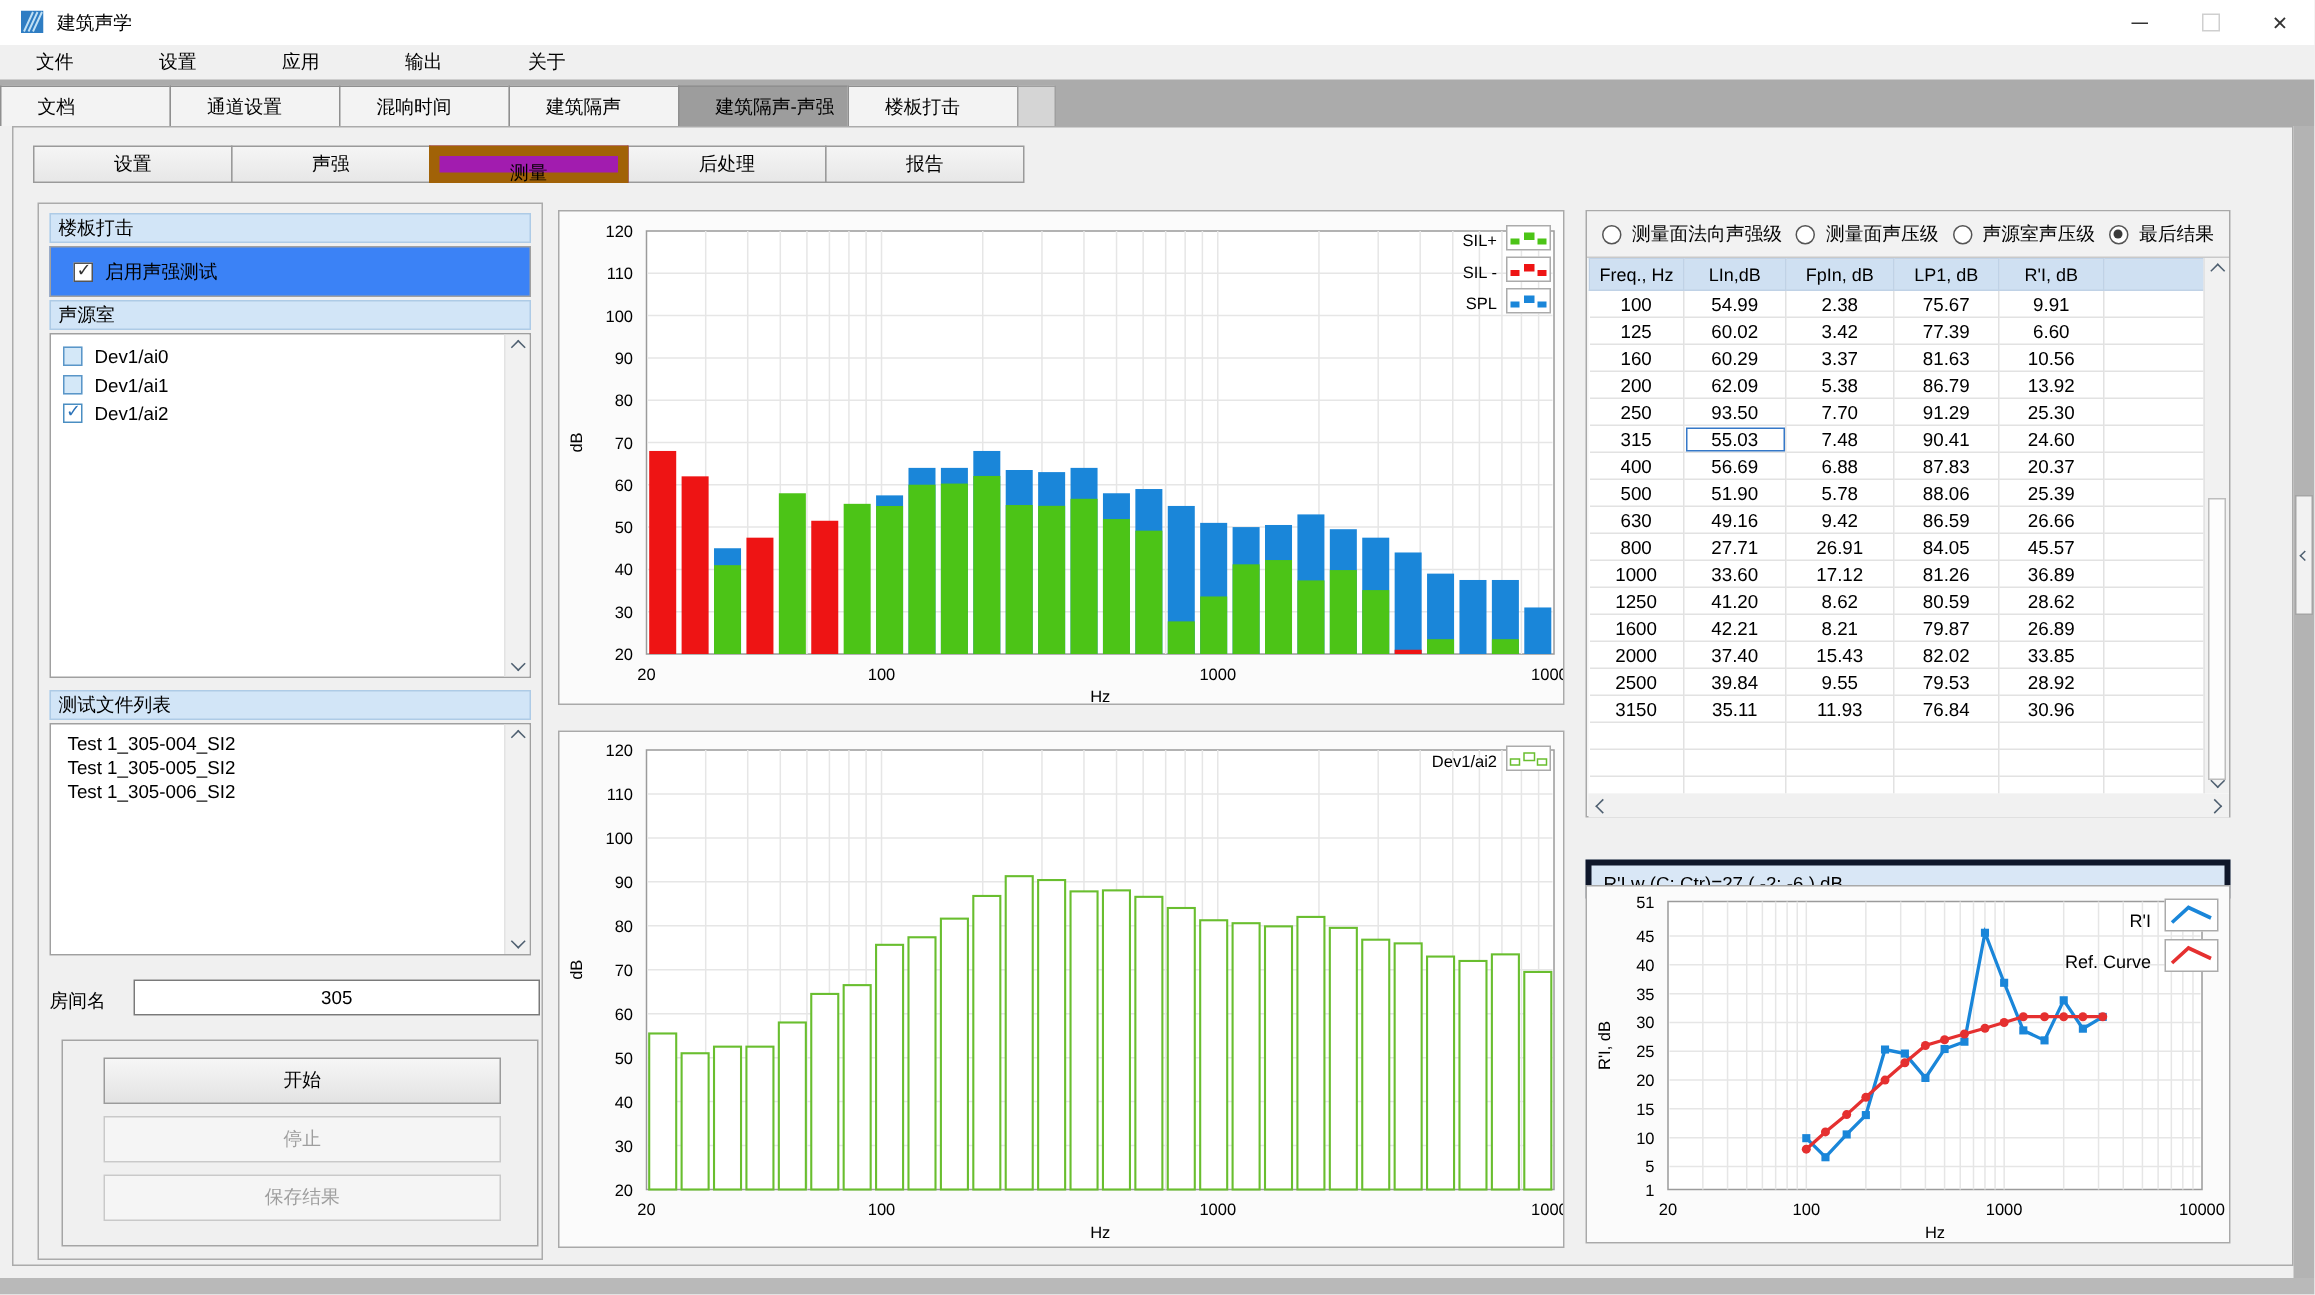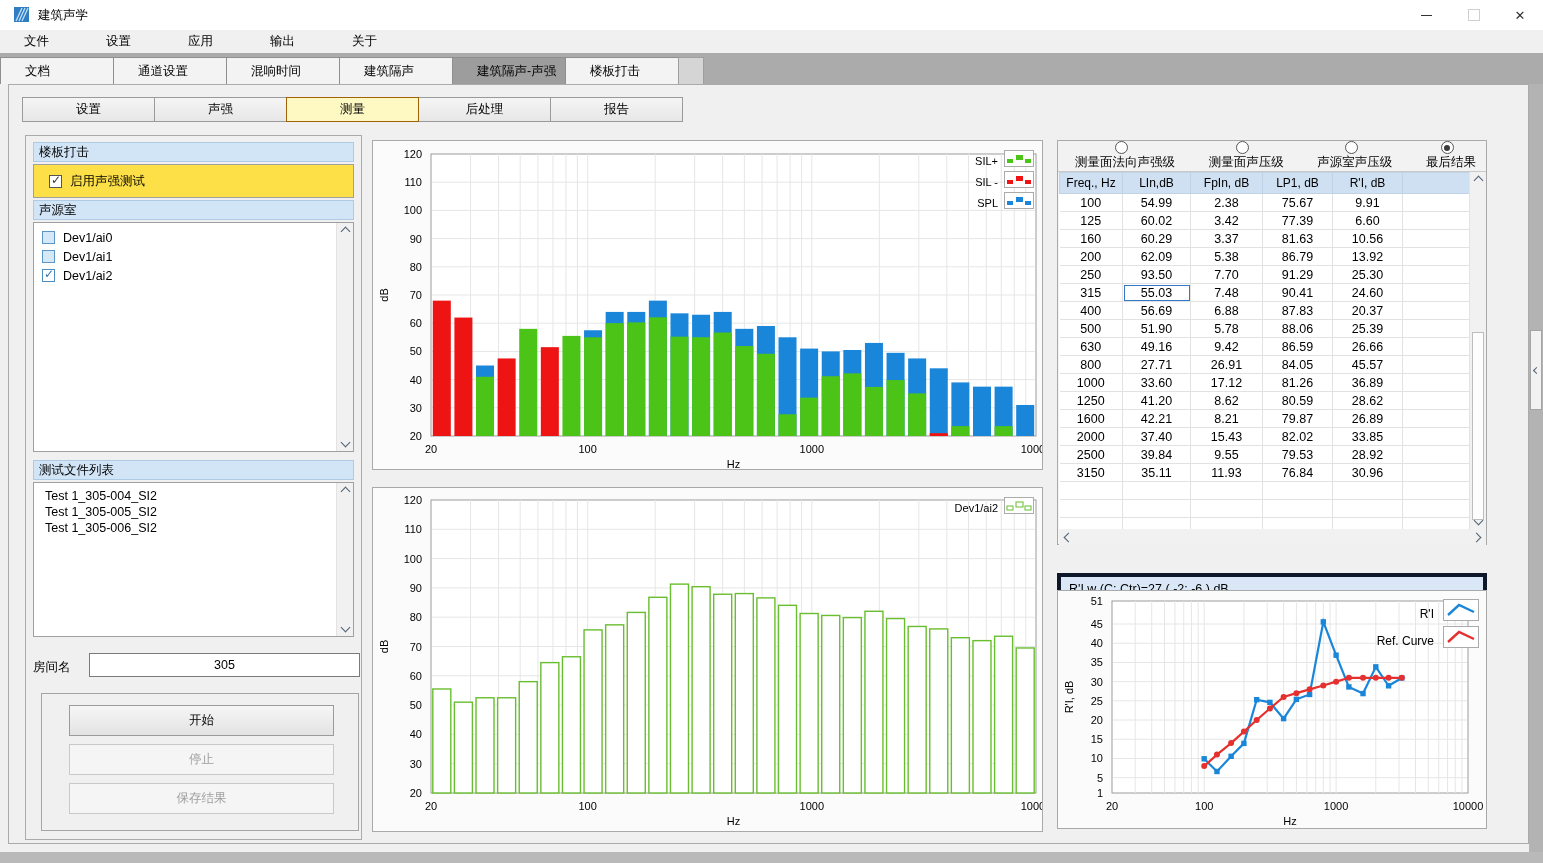--- a/index.html
+++ b/index.html
@@ -29,27 +29,27 @@
   .mainpanel{position:absolute;left:8px;top:84px;width:1521px;height:760px;background:#f0f0f0;border:1px solid #ababab;box-sizing:border-box;}
   .right-strip{position:absolute;left:1529px;top:84px;width:14px;height:768px;background:#b3b3b3;}
   .splitter{position:absolute;left:1530px;top:330px;width:12px;height:80px;background:#f2f2f2;border:1px solid #a5a5a5;box-sizing:border-box;
             display:flex;align-items:center;justify-content:center;}
   .bottombar{position:absolute;left:0;top:852px;width:1543px;height:11px;background:#b9b9b9;}
 
   
   .subtabs{position:absolute;left:22px;top:97px;height:25px;display:flex;}
   .subtab{width:133px;height:25px;box-sizing:border-box;border:1px solid #9a9a9a;background:linear-gradient(#f5f5f5,#e7e7e7);
           font-size:12.5px;text-align:center;line-height:23px;margin-right:-1px;}
-  .subtab.active{background:#fef9c3;border:1px solid #a16207;position:relative;z-index:2;}
+  .subtab.active{background:#a21caf;border:7px solid #a16207;position:relative;z-index:2;}
 
   
   .sidebar{position:absolute;left:25px;top:135px;width:337px;height:705px;background:#f0f0f0;border:1px solid #ababab;box-sizing:border-box;}
   .hdr-blue{position:absolute;left:7px;width:321px;height:20px;background:#d2e5f7;border:1px solid #aecbe6;box-sizing:border-box;
             font-size:12.5px;line-height:18px;padding-left:5px;}
-  .chk-box{position:absolute;left:7px;top:28px;width:321px;height:34px;background:#fde047;border:1px solid #a0a0a0;box-sizing:border-box;
+  .chk-box{position:absolute;left:7px;top:28px;width:321px;height:34px;background:#3b82f6;border:1px solid #a0a0a0;box-sizing:border-box;
            display:flex;align-items:center;padding-left:15px;}
   .listbox{position:absolute;left:7px;width:321px;background:#fff;border:1px solid #a0a0a0;box-sizing:border-box;overflow:hidden;}
   .chrow{display:flex;align-items:center;height:19px;padding-left:8px;}
   .chlabel{font-size:12.5px;margin-left:8px;}
   .fitem{font-size:12.5px;line-height:16px;padding-left:11px;}
   .cb{display:inline-block;width:13px;height:13px;box-sizing:border-box;border:1px solid #707070;background:#fff;position:relative;flex:0 0 13px;}
   .cb-blue{border-color:#5a96c8;background:#d4e8f8;}
   .cb-checked{border-color:#4a8ec2;background:#fff;}
   .cb-checked::after{content:"✓";position:absolute;left:1px;top:-3px;font-size:12px;font-weight:bold;color:#2b72b8;}
   .cb-dark{border-color:#555;}
@@ -75,21 +75,21 @@
   .legend-glyph{width:30px;height:17px;border:1px solid #ababab;background:#fff;box-sizing:border-box;
                 display:flex;align-items:center;justify-content:center;}
   .legend-glyph.big{width:36px;height:22px;}
   #chart-rt .legend-label{font-size:12px;margin-right:9px;}
   #chart-rt .legend-row{margin-bottom:5px;}
 
   
   .right-panel{position:absolute;left:1057px;top:140px;width:430px;height:405px;background:#f5f5f5;border:1px solid #a9a9a9;box-sizing:border-box;}
   .radio-row{position:absolute;left:0;top:0;width:428px;height:31px;background:#f2f2f2;border-bottom:1px solid #c9c9c9;
              box-sizing:border-box;display:flex;align-items:center;justify-content:space-between;padding:0 10px;}
-  .radio-item{display:flex;align-items:center;flex-direction:column;}
+  .radio-item{display:flex;align-items:center;}
   .radio{width:13px;height:13px;border:1px solid #555;border-radius:50%;background:#fff;box-sizing:border-box;position:relative;}
   .radio.on::after{content:"";position:absolute;left:2.5px;top:2.5px;width:6px;height:6px;border-radius:50%;background:#3b3b3b;}
   .radio-label{font-size:12.5px;margin-left:7px;}
   .tablewrap{position:absolute;left:1px;top:31px;width:427px;height:357px;background:#fff;overflow:hidden;}
   table.rtable{border-collapse:collapse;table-layout:fixed;width:410px;}
   .rtable th{background:#cfe0f2;border:1px solid #c0d2e6;font-weight:normal;font-size:12px;height:20px;padding:0;}
   .rtable td{border-right:1px solid #e2e2e2;border-bottom:1px solid #e2e2e2;font-size:12.5px;height:17px;text-align:center;padding:0;}
   .rtable td.sel{outline:1px solid #3578c8;outline-offset:-2px;}
   .vscroll{position:absolute;top:0;right:0;width:17px;background:#f1f1f1;border-left:1px solid #e3e3e3;box-sizing:border-box;
            display:flex;flex-direction:column;justify-content:space-between;align-items:center;padding:5px 0;}

